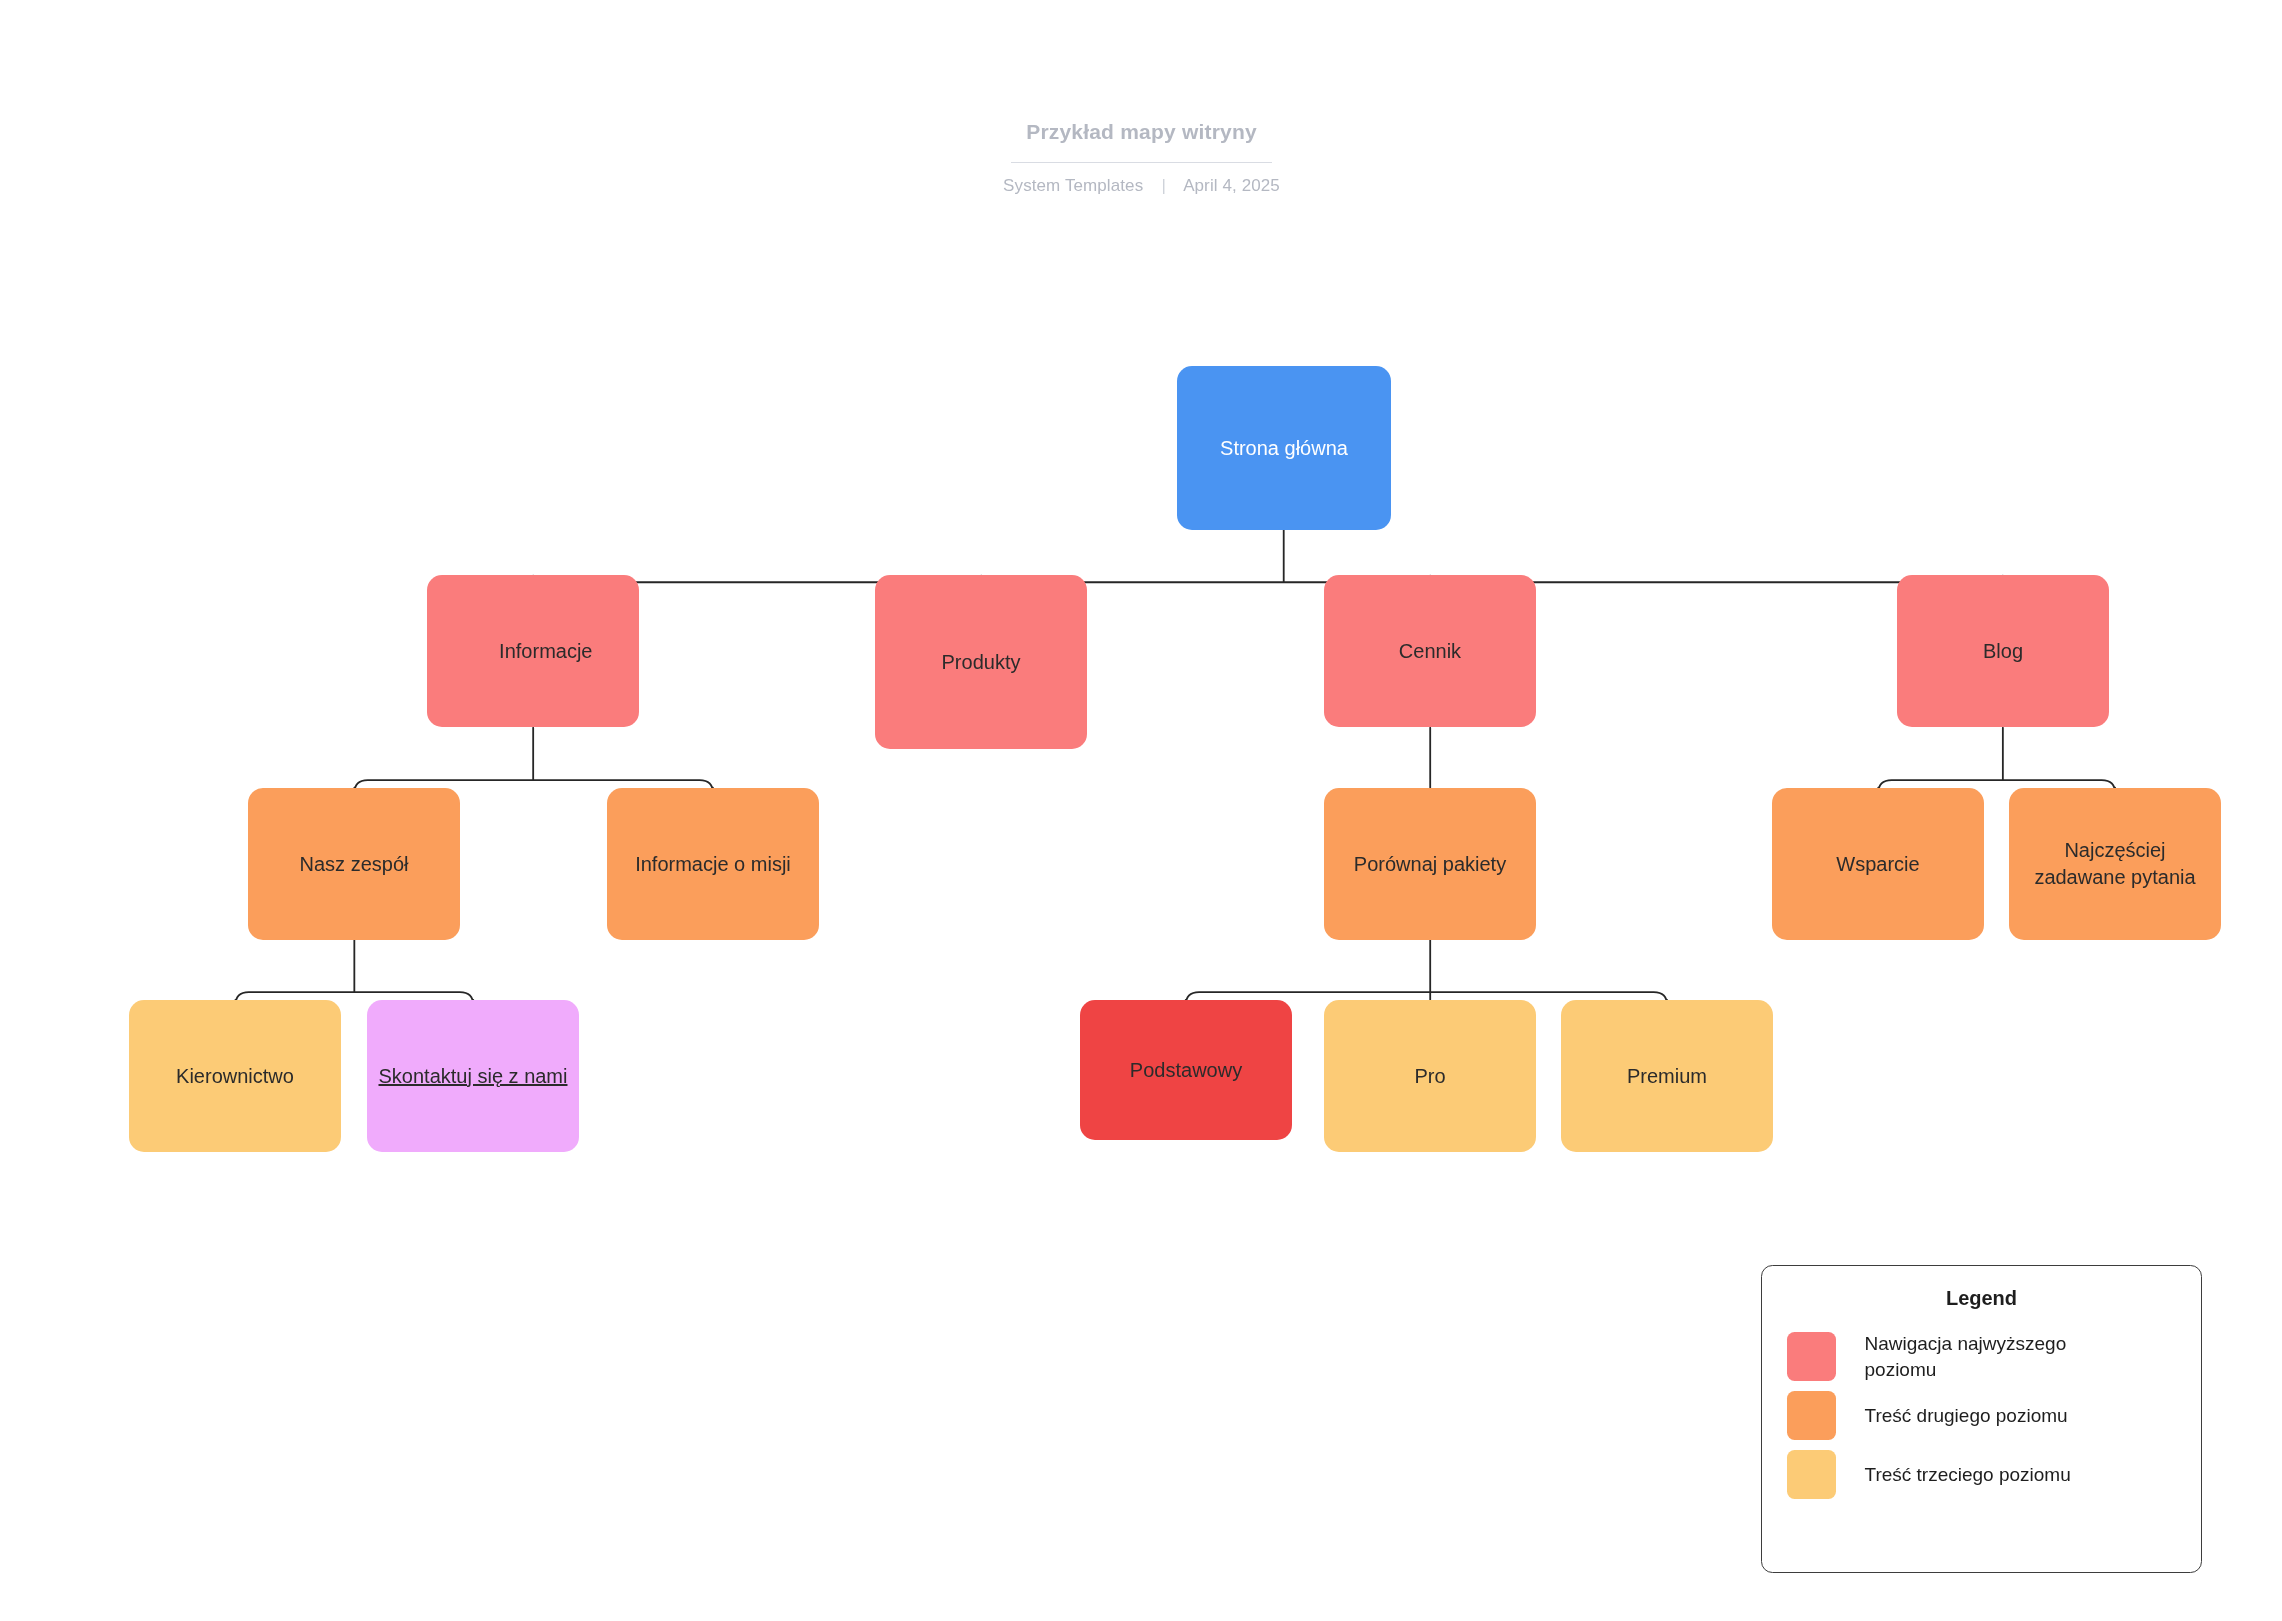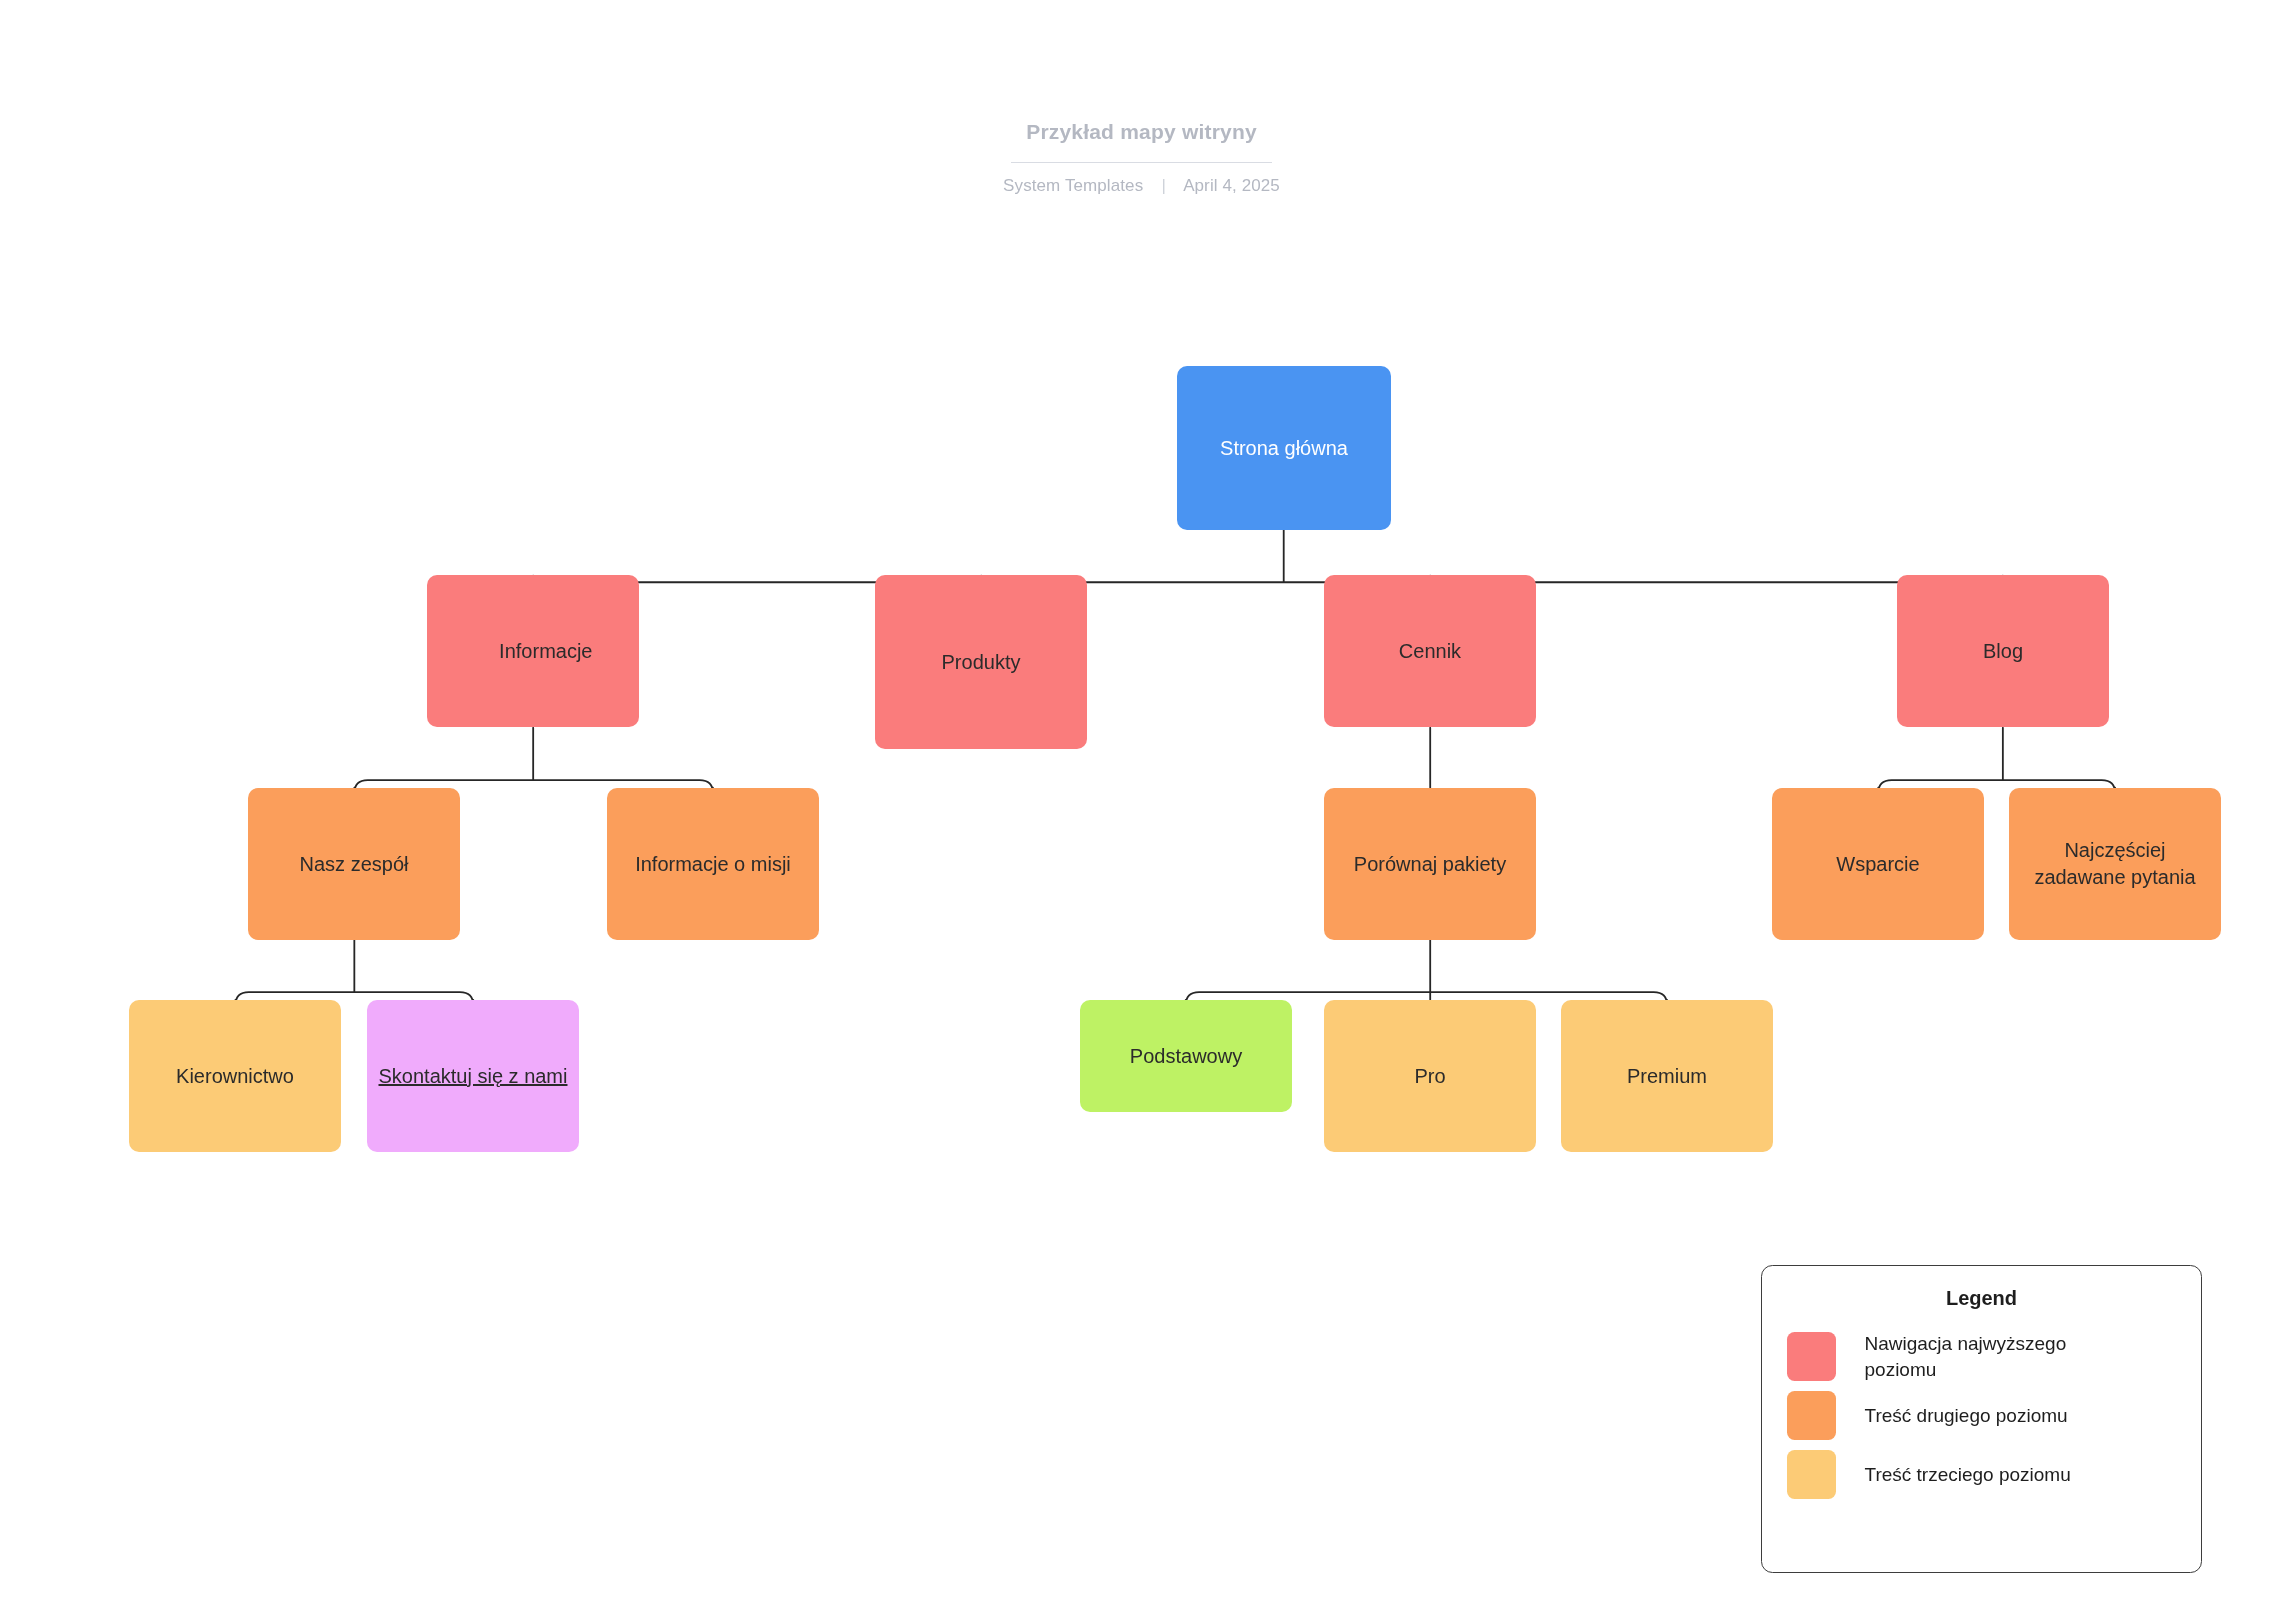--- a/index.html
+++ b/index.html
@@ -60,21 +60,21 @@
     left: 0;
     top: 0;
     width: 2283px;
     height: 1622px;
     pointer-events: none;
   }
 
   .node {
     position: absolute;
     box-sizing: border-box;
-    border-radius: 10px;
+    border-radius: 15px;
     display: flex;
     align-items: center;
     justify-content: center;
     text-align: center;
     padding: 5.7px 11.4px;
     font-size: 20px;
     line-height: 27px;
     color: #2b2b2b;
   }
   .node.root {
@@ -169,21 +169,21 @@
       </div>
       <div class="node" style="left: 2009px; top: 788px; width: 212px; height: 152px; background: rgb(251, 158, 91);">
         <span>Najczęściej zadawane pytania</span>
       </div>
       <div class="node" style="left: 129px; top: 1000px; width: 212px; height: 152px; background: rgb(252, 203, 118);">
         <span>Kierownictwo</span>
       </div>
       <div class="node" style="left: 367px; top: 1000px; width: 212px; height: 152px; background: #f0abfc; text-decoration: underline;">
         <span>Skontaktuj się z nami</span>
       </div>
-      <div class="node" style="left: 1080px; top: 1000px; width: 212px; height: 112px; background: #bef264;">
+      <div class="node" style="left: 1080px; top: 1000px; width: 212px; height: 140px; background: #ef4444;">
         <span>Podstawowy</span>
       </div>
       <div class="node" style="left: 1324px; top: 1000px; width: 212px; height: 152px; background: rgb(252, 203, 118);">
         <span>Pro</span>
       </div>
       <div class="node" style="left: 1561px; top: 1000px; width: 212px; height: 152px; background: rgb(252, 203, 118);">
         <span>Premium</span>
       </div>
     </div>
 </div>

